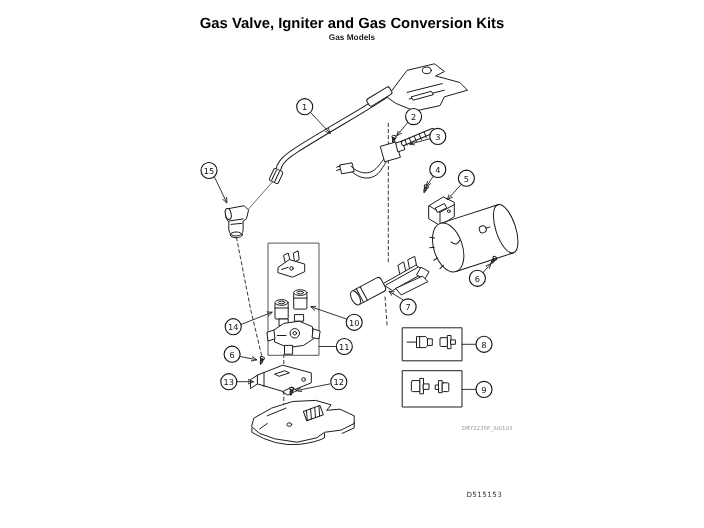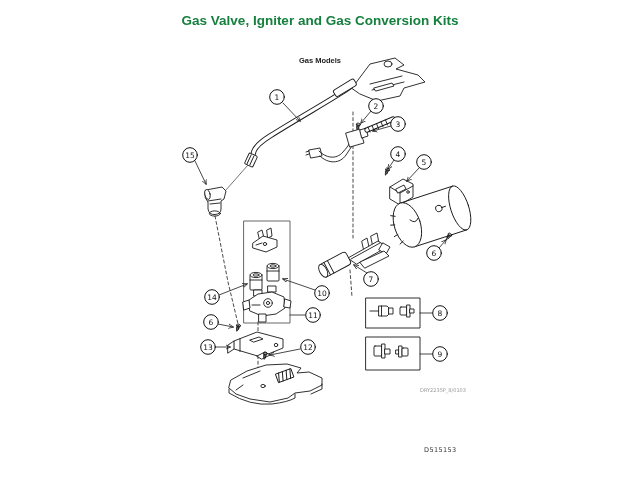--- a/index.html
+++ b/index.html
@@ -1,21 +1,21 @@
 <!DOCTYPE html>
 <html><head>
 <meta charset="utf-8">
 <style>
   html,body{margin:0;padding:0;background:#fff;}
   .screen{position:relative;width:640px;height:480px;background:#ffffff;overflow:hidden;
           font-family:"Liberation Sans",sans-serif;}
   .title{position:absolute;top:13px;left:0;width:100%;text-align:center;
-         font-size:13.5px;font-weight:bold;color:#15803d;}
+         font-size:13.5px;font-weight:bold;color:#000000;}
   .subtitle{position:absolute;top:29px;left:0;width:100%;text-align:center;
-         font-size:7.5px;font-weight:bold;color:#222;margin-top:27px;}
+         font-size:7.5px;font-weight:bold;color:#222;}
   .diagram{position:absolute;left:0;top:0;width:640px;height:480px;}
   .drawcode{position:absolute;left:405px;top:387px;width:76px;text-align:center;
          font-size:5px;color:#999;font-family:"DejaVu Sans",sans-serif;}
   .docnum{position:absolute;left:424px;top:446px;width:64px;text-align:left;
          font-size:6.5px;letter-spacing:.4px;color:#333;font-family:"DejaVu Sans",sans-serif;}
   
   .art path,.art line,.art polyline,.art polygon,.art rect,.art ellipse,.art circle{
       stroke:#1a1a1a;fill:none;stroke-width:.9;stroke-linejoin:round;stroke-linecap:round;}
   .art .wf{fill:#ffffff;}
   .art .thin{stroke-width:.6;}

